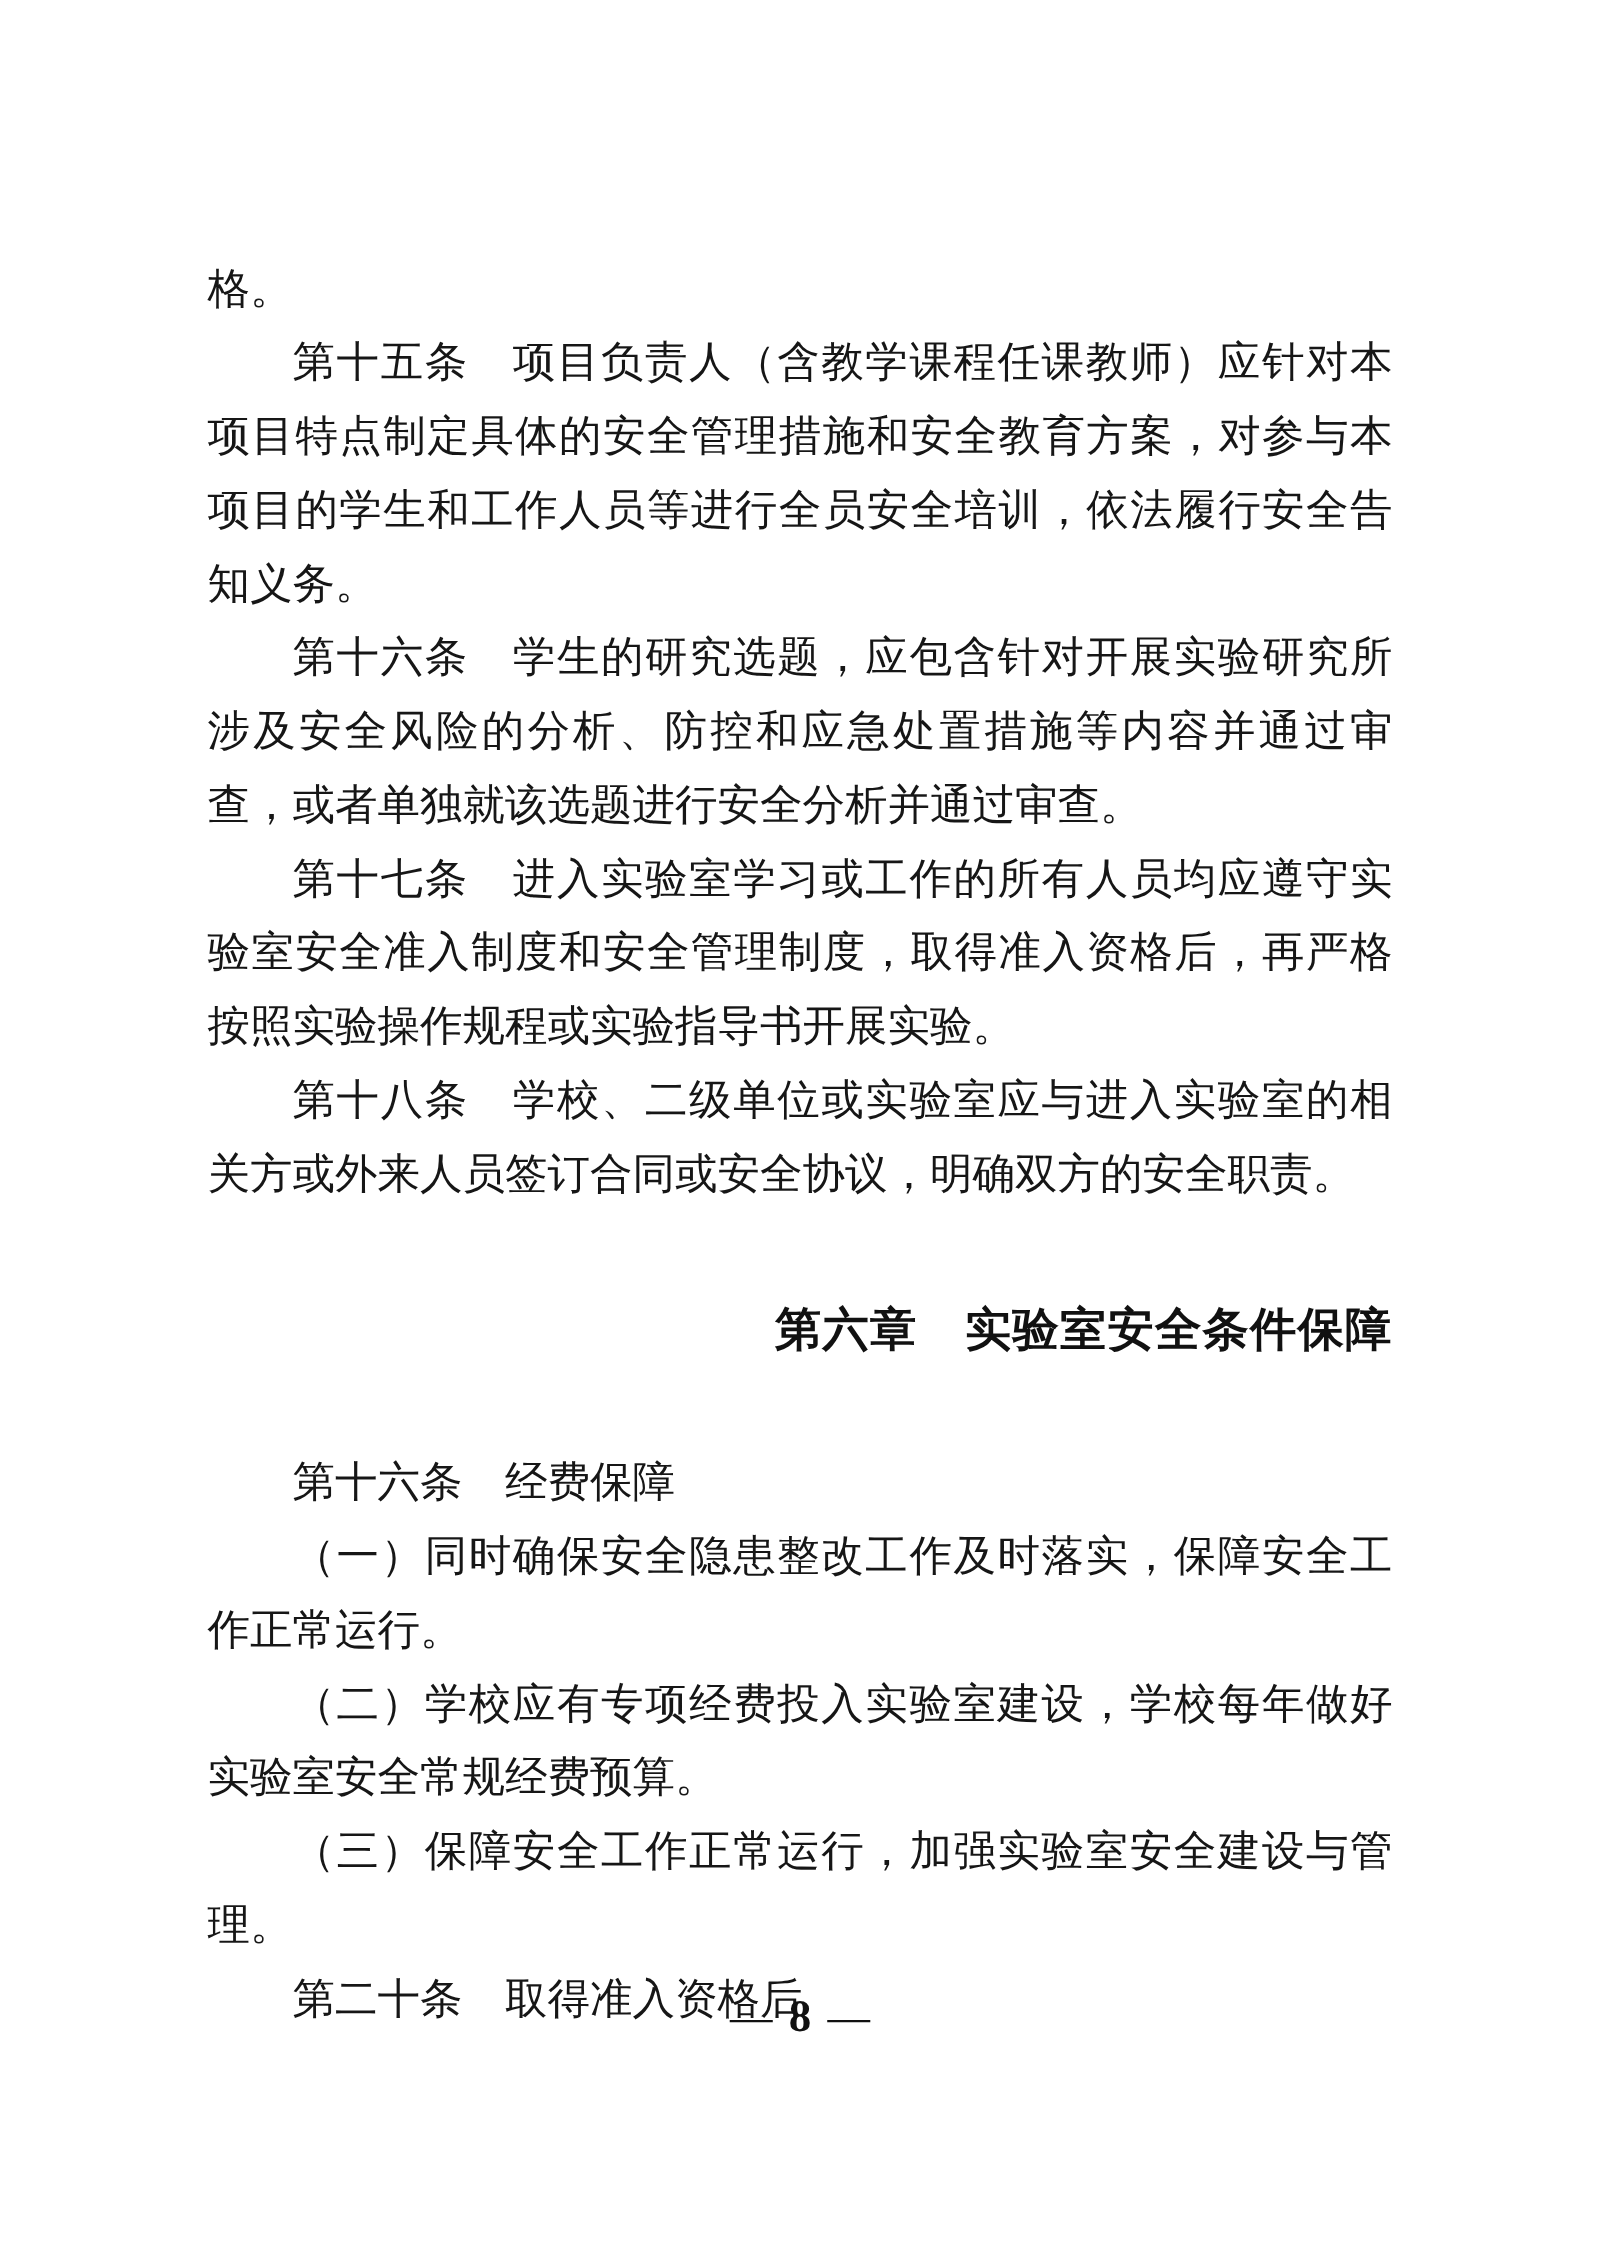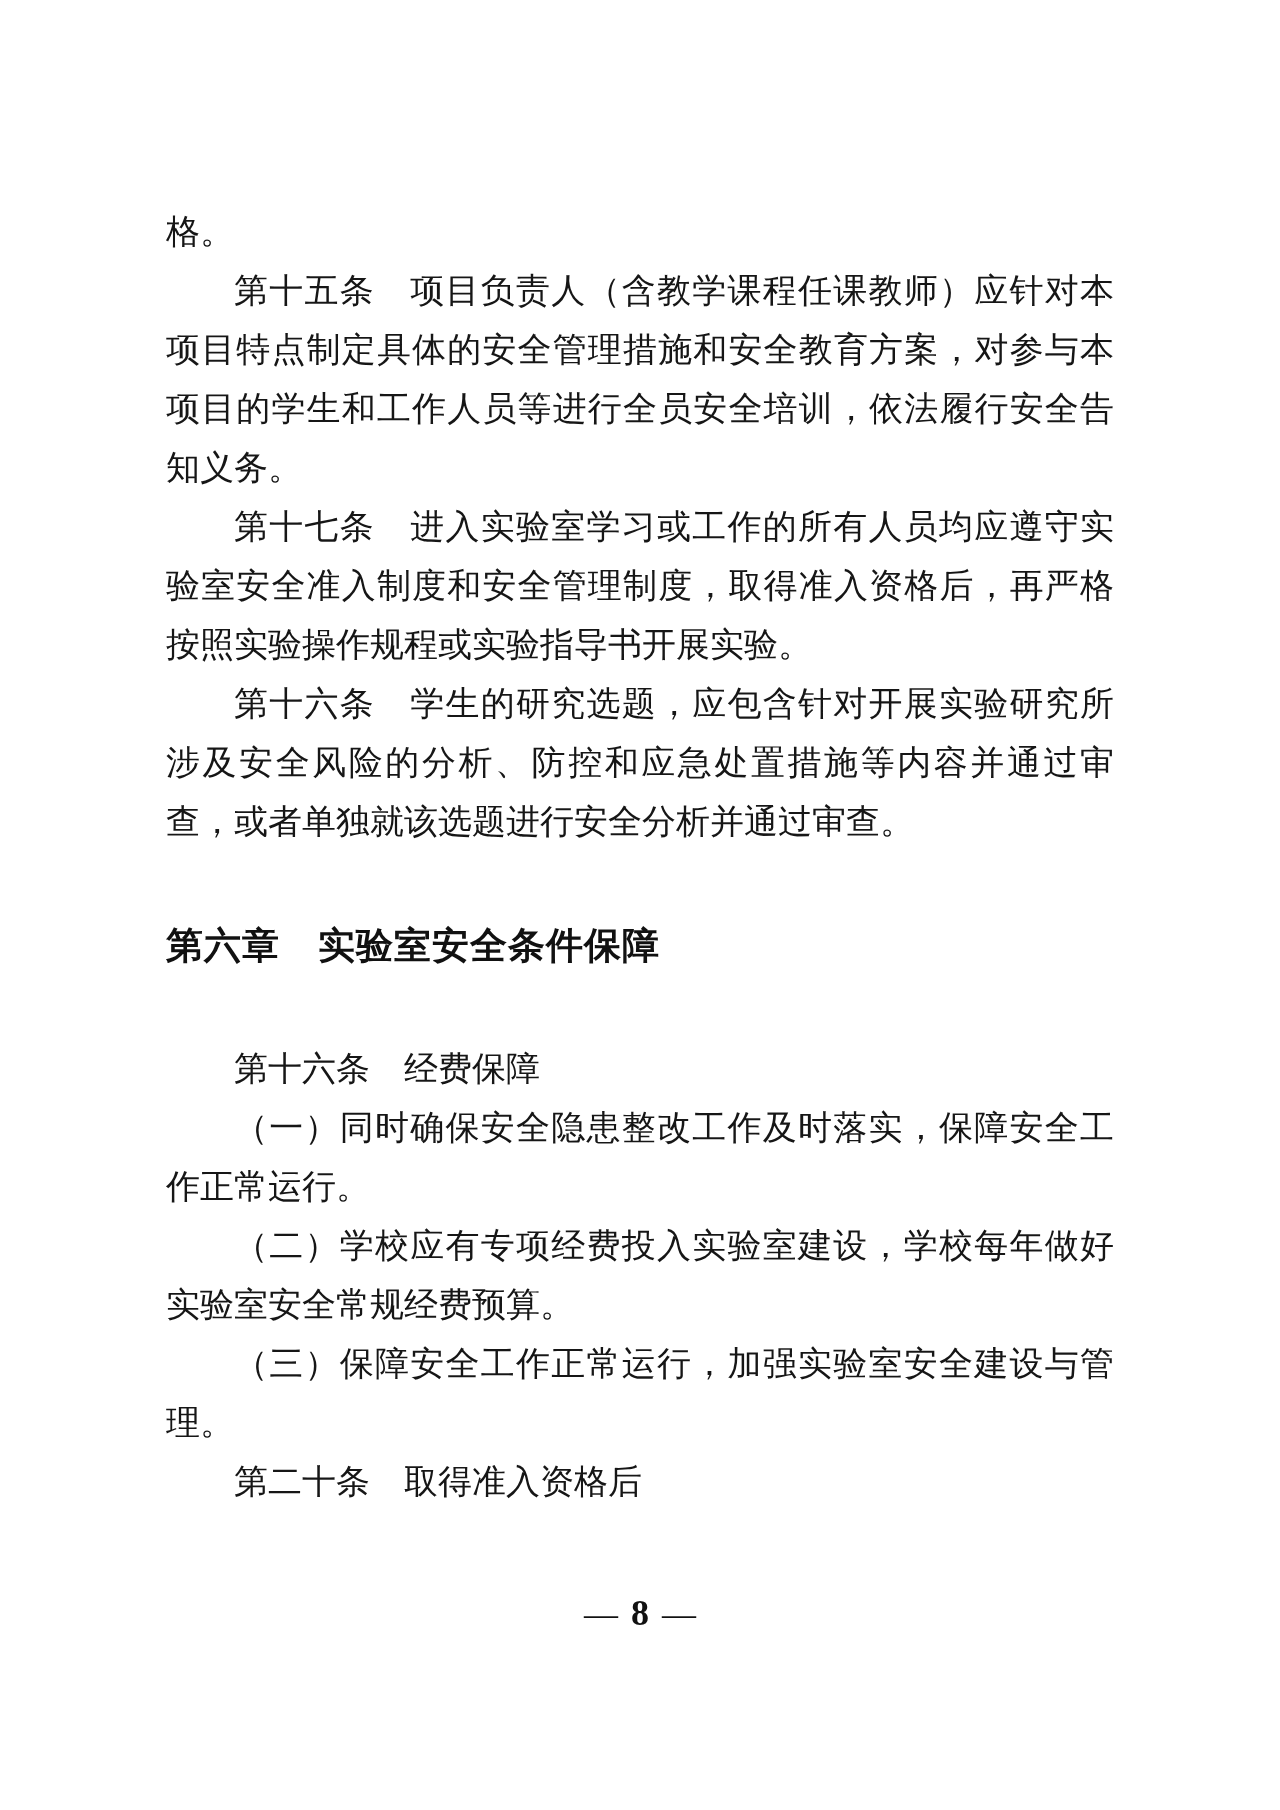--- a/index.html
+++ b/index.html
@@ -35,21 +35,21 @@
     text-indent: 0;
   }
   .chapter-heading {
     margin: 65px 0 64px 0;
     padding: 0;
     font-family: "Liberation Sans", "DejaVu Sans", sans-serif;
     font-weight: 700;
     font-size: 37px;
     line-height: 59px;
     letter-spacing: 1px;
-    text-align: left;
+    text-align: right;
     text-indent: 0;
     color: #111111;
   }
   .page-footer {
     position: absolute;
     left: 0;
     top: 1584px;
     width: 1280px;
     line-height: 59px;
     font-size: 34px;
@@ -68,24 +68,25 @@
 </head>
 <body>
 
 <div class="page">
 
   <main class="body-text">
     <p class="para no-indent">格。</p>
 
     <p class="para">第十五条　项目负责人（含教学课程任课教师）应针对本项目特点制定具体的安全管理措施和安全教育方案，对参与本项目的学生和工作人员等进行全员安全培训，依法履行安全告知义务。</p>
 
+    <p class="para">第十六条　学生的研究选题，应包含针对开展实验研究所涉及安全风险的分析、防控和应急处置措施等内容并通过审查，或者单独就该选题进行安全分析并通过审查。</p>
+
     <p class="para">第十七条　进入实验室学习或工作的所有人员均应遵守实验室安全准入制度和安全管理制度，取得准入资格后，再严格按照实验操作规程或实验指导书开展实验。</p>
 
-    <p class="para">第十六条　学生的研究选题，应包含针对开展实验研究所涉及安全风险的分析、防控和应急处置措施等内容并通过审查，或者单独就该选题进行安全分析并通过审查。</p>
-
+    <p class="para">第十八条　学校、二级单位或实验室应与进入实验室的相关方或外来人员签订合同或安全协议，明确双方的安全职责。</p>
 
     <h2 class="chapter-heading">第六章　实验室安全条件保障</h2>
 
     <p class="para">第十六条　经费保障</p>
 
     <p class="para">（一）同时确保安全隐患整改工作及时落实，保障安全工作正常运行。</p>
 
     <p class="para">（二）学校应有专项经费投入实验室建设，学校每年做好实验室安全常规经费预算。</p>
 
     <p class="para">（三）保障安全工作正常运行，加强实验室安全建设与管理。</p>

